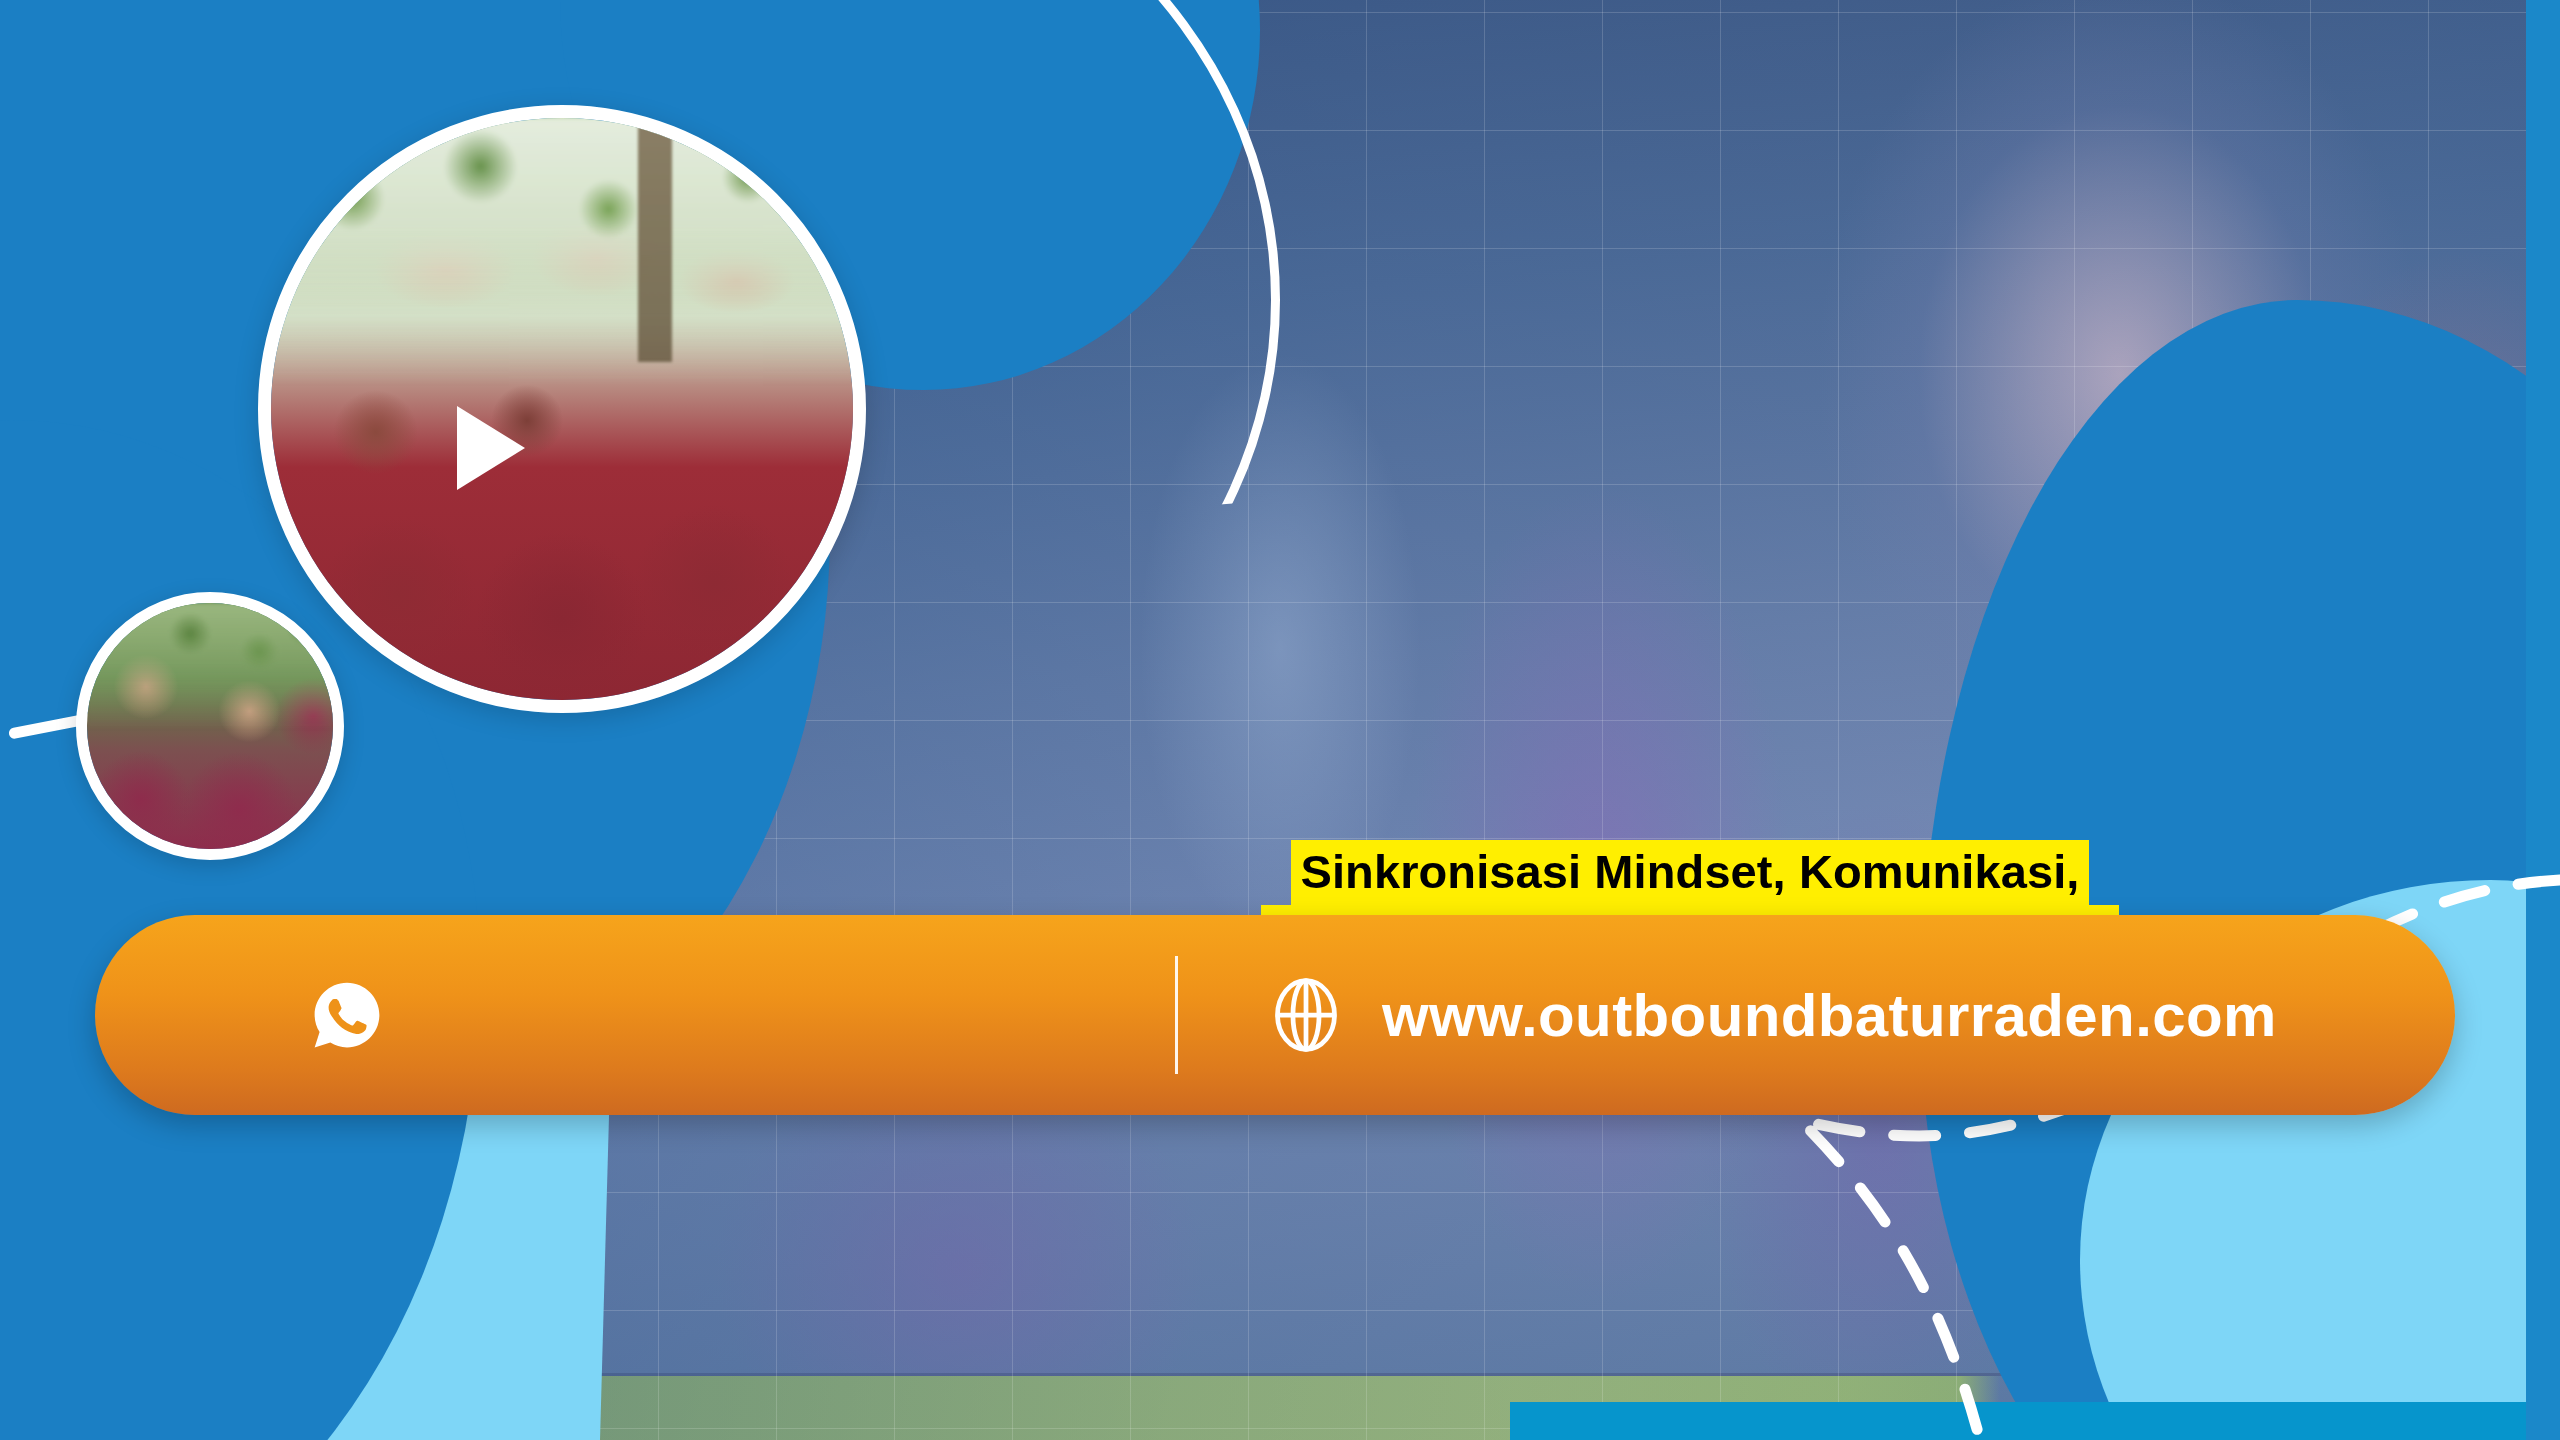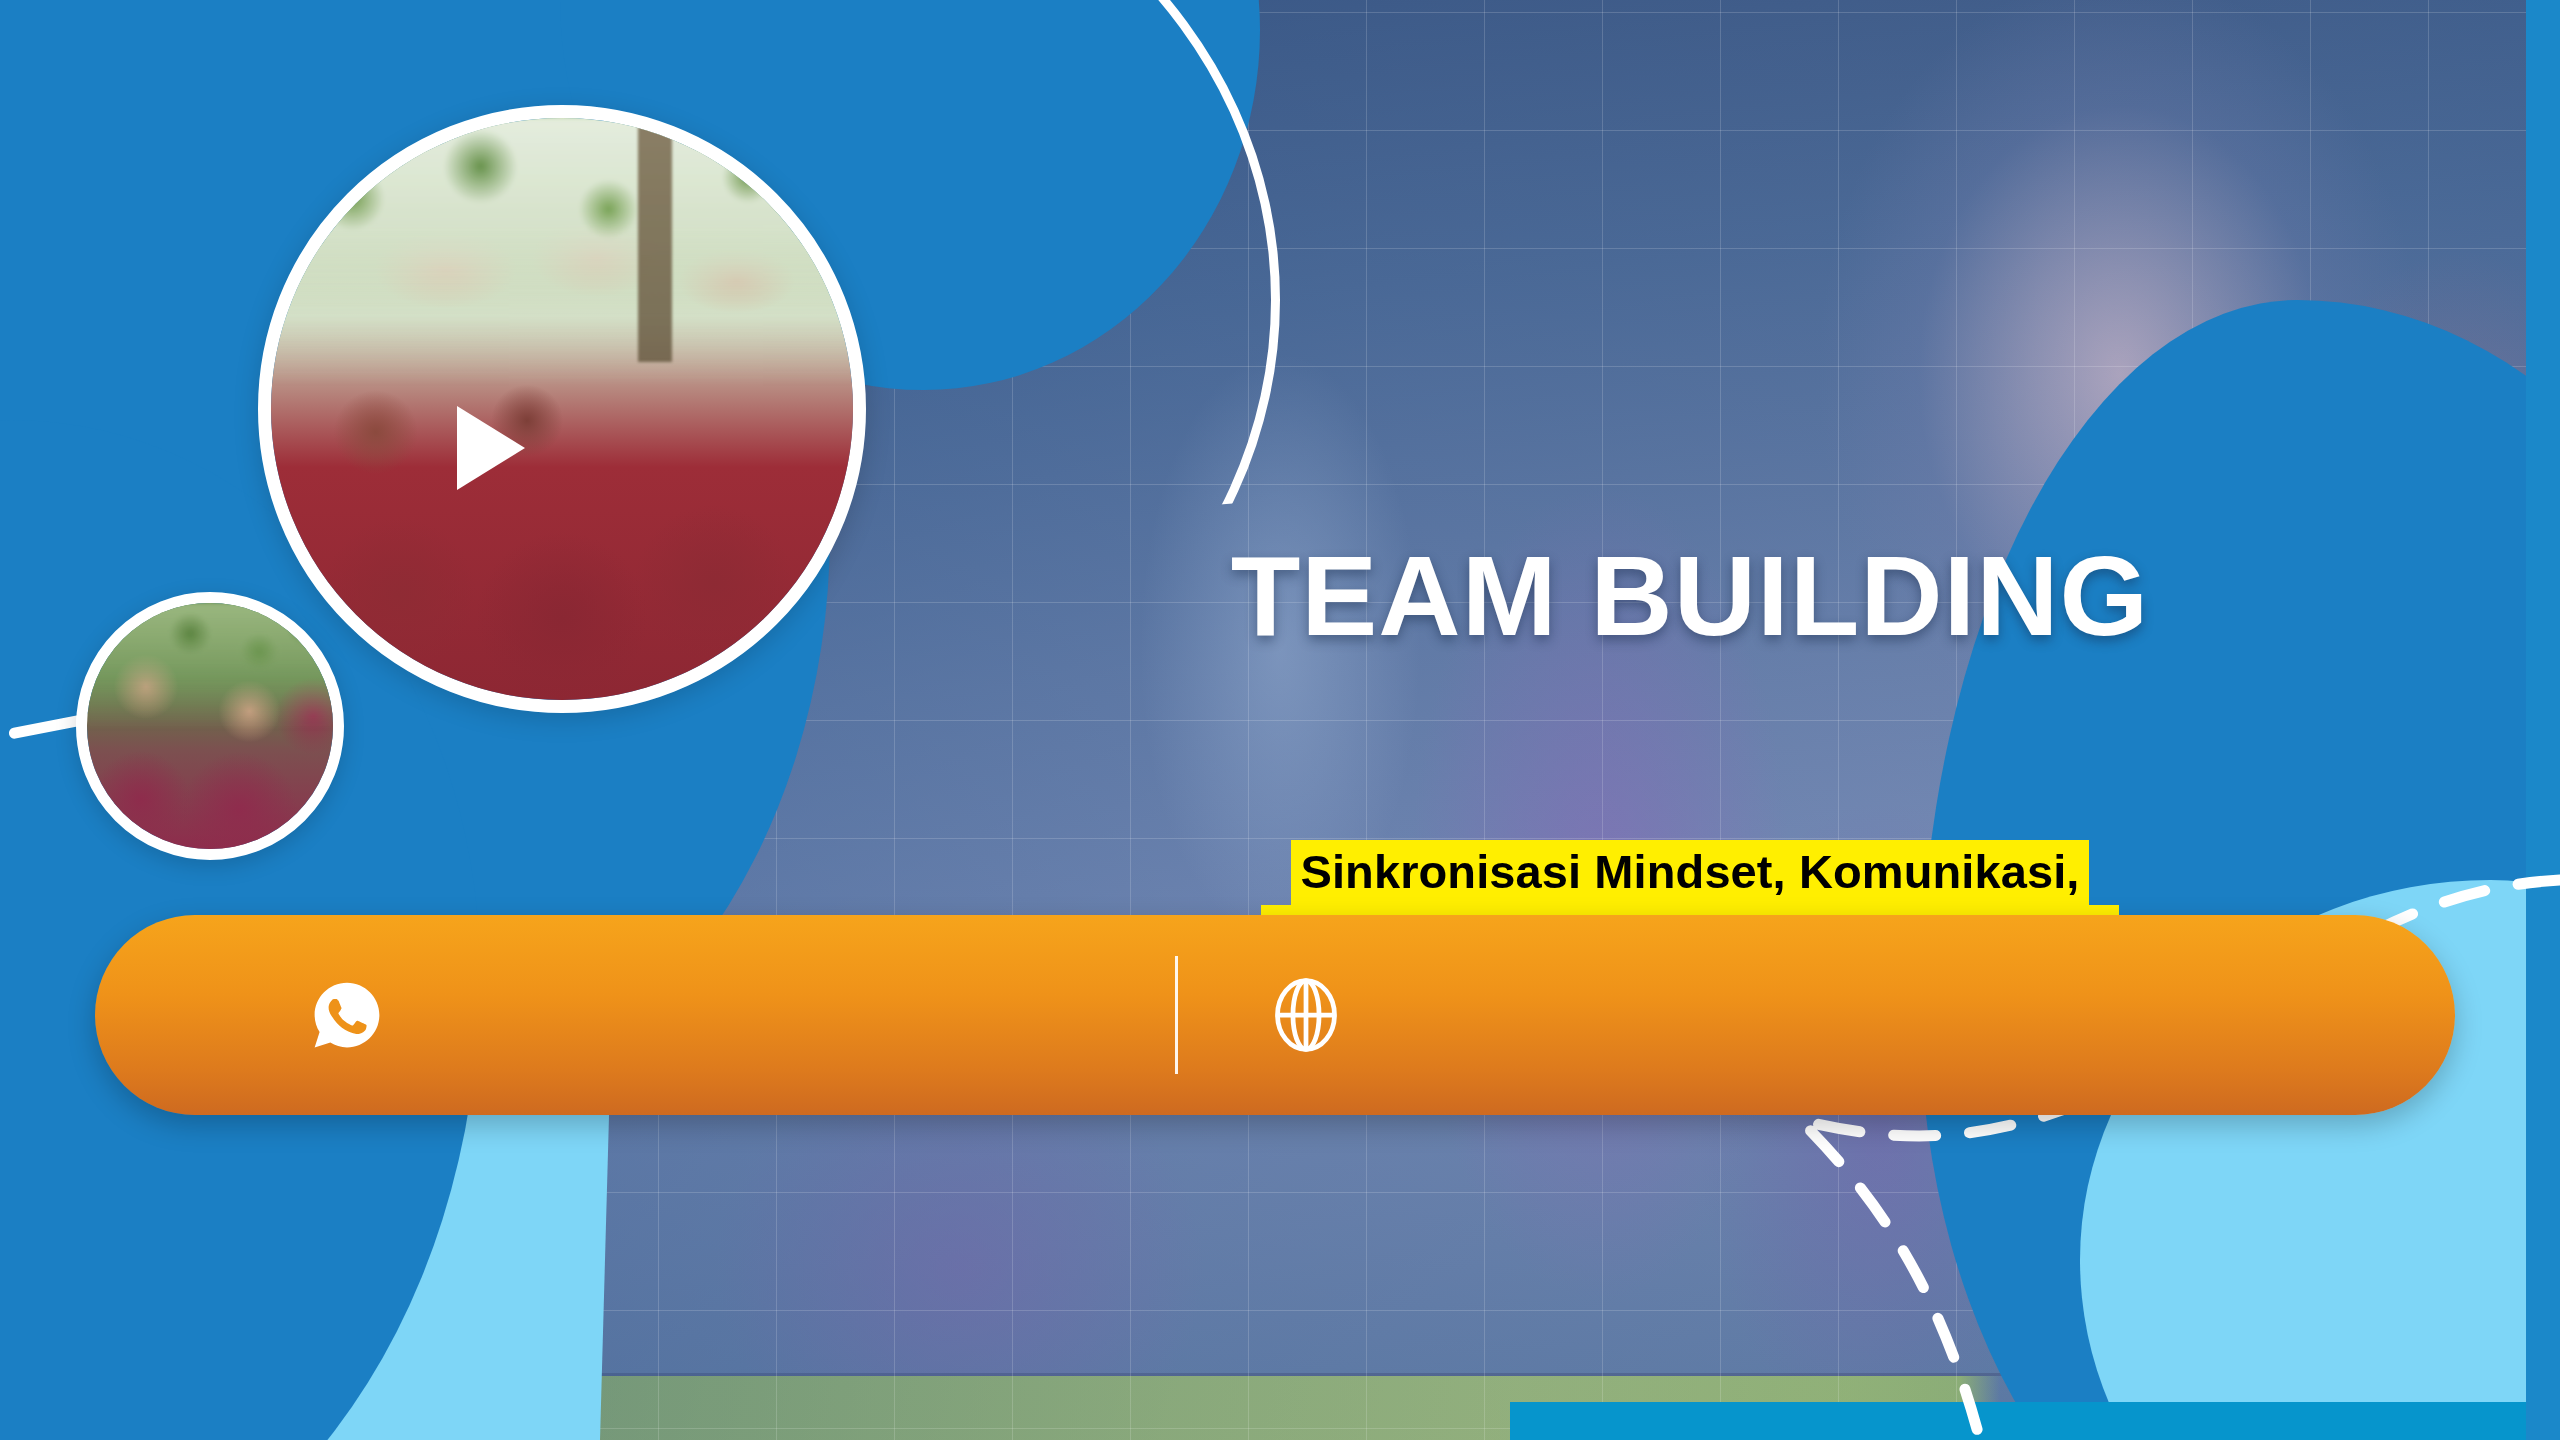--- a/index.html
+++ b/index.html
@@ -339,21 +339,20 @@
     <div class="trunk"></div>
     <div class="play-tri"></div>
   </div>
 
   <div class="circle-small">
     <div class="ph"></div>
     <div class="trees"></div>
   </div>
 
   <div class="text-col">
-    <div class="head2">TEAM BUILDING</div>
 
     <div class="sub-wrap">
       <div><span class="sub-line">Sinkronisasi Mindset, Komunikasi,</span></div>
       <div><span class="sub-line">dan Eksekusi untuk Mencapai Target.</span></div>
     </div>
   </div>
 
   <div class="contact-bar">
     <div class="contact-left">
       <svg class="wa-icon" viewBox="0 0 64 64">
@@ -364,16 +363,17 @@
 
     <div class="divider"></div>
 
     <div class="contact-right">
       <svg class="globe-icon" viewBox="0 0 64 64">
         <ellipse cx="32" cy="32" rx="24" ry="29" fill="none" stroke="#ffffff" stroke-width="4"></ellipse>
         <ellipse cx="32" cy="32" rx="11" ry="29" fill="none" stroke="#ffffff" stroke-width="4"></ellipse>
         <line x1="8" y1="32" x2="56" y2="32" stroke="#ffffff" stroke-width="4"></line>
         <line x1="32" y1="3" x2="32" y2="61" stroke="#ffffff" stroke-width="4"></line>
       </svg>
+      <span class="url-text">www.outboundbaturraden.com</span>
     </div>
   </div>
 
 </div>
 
 </body></html>

